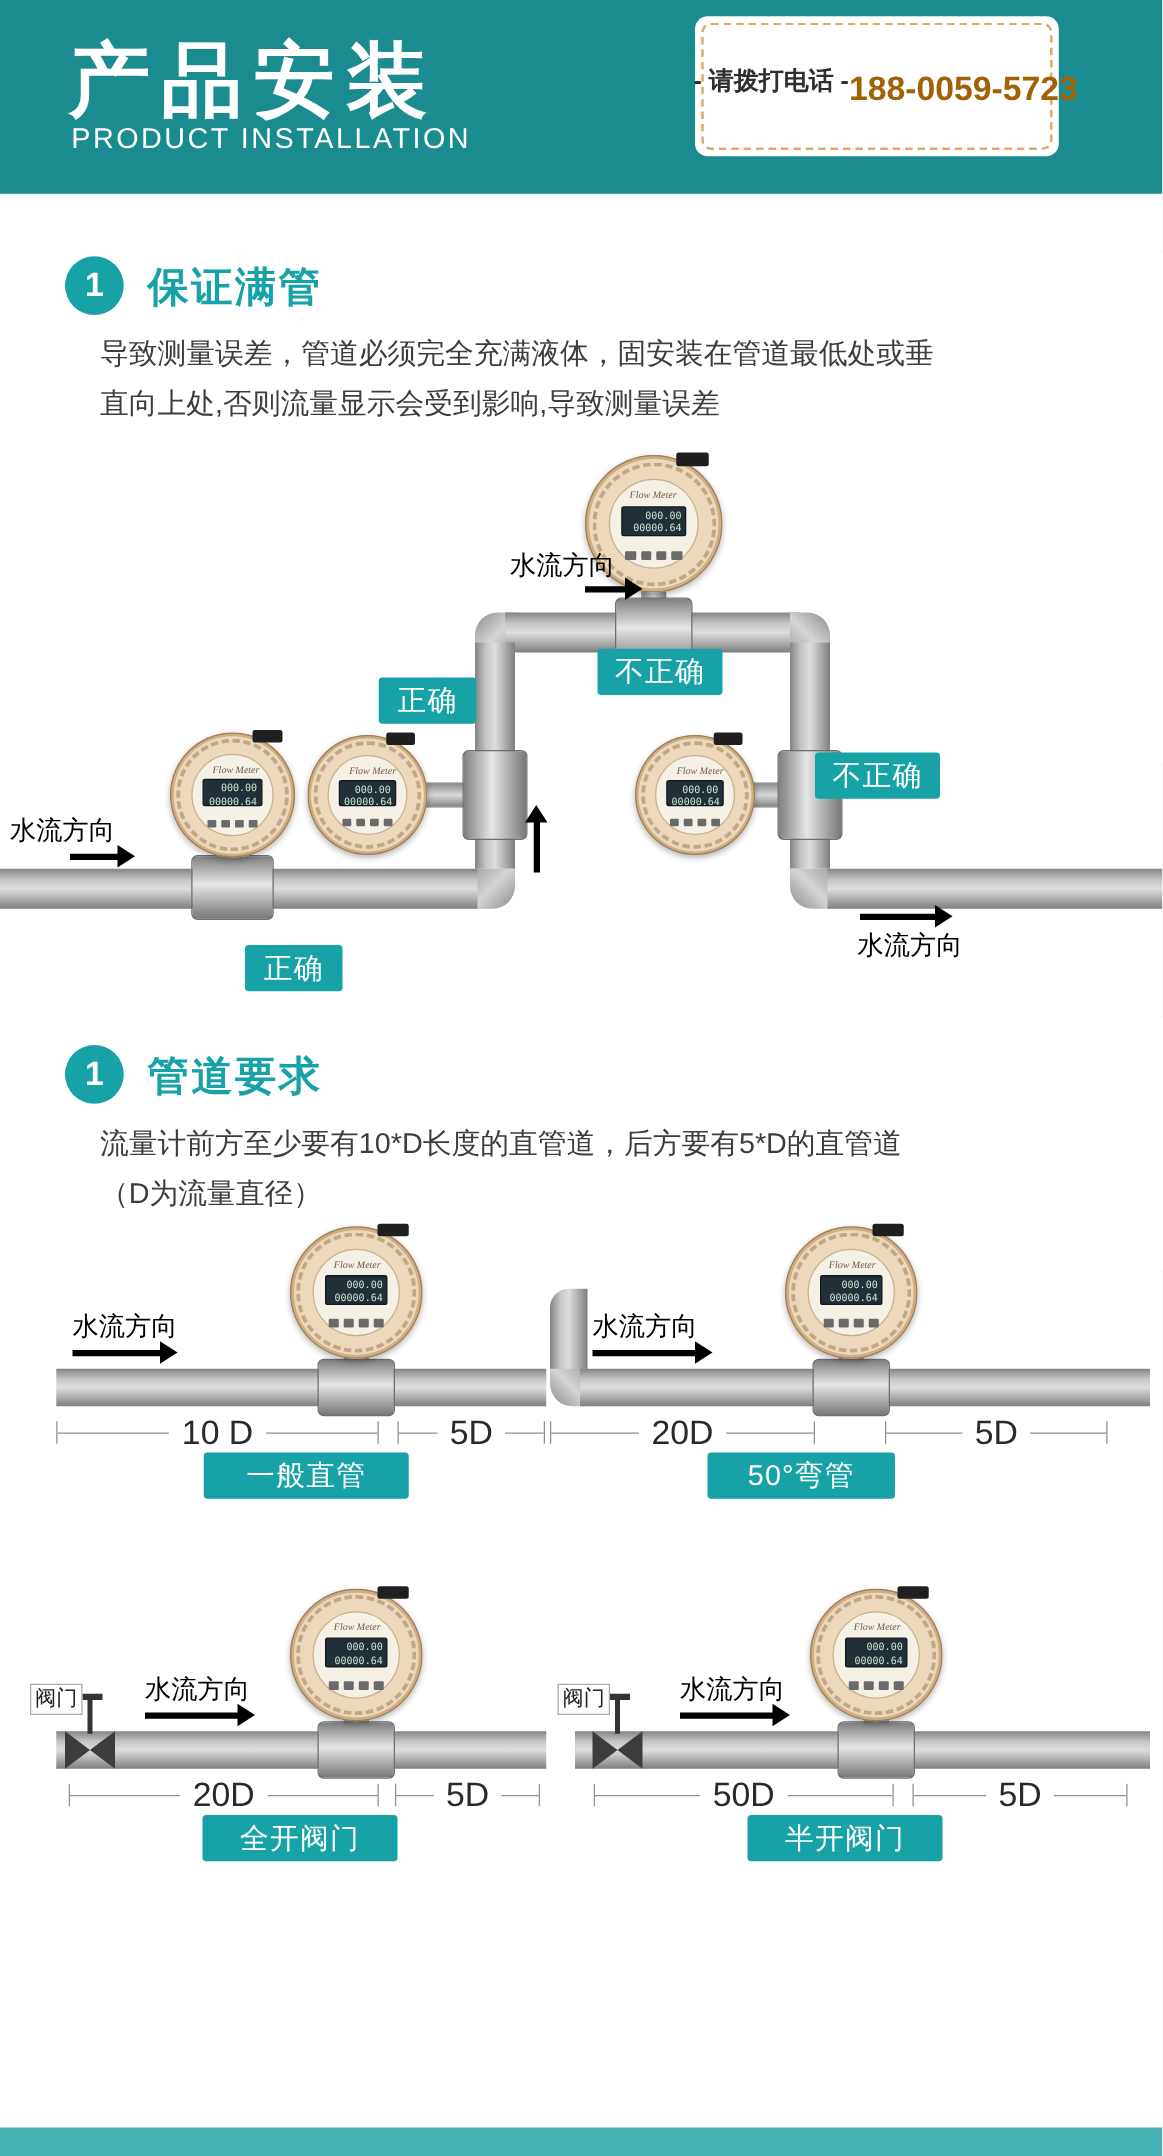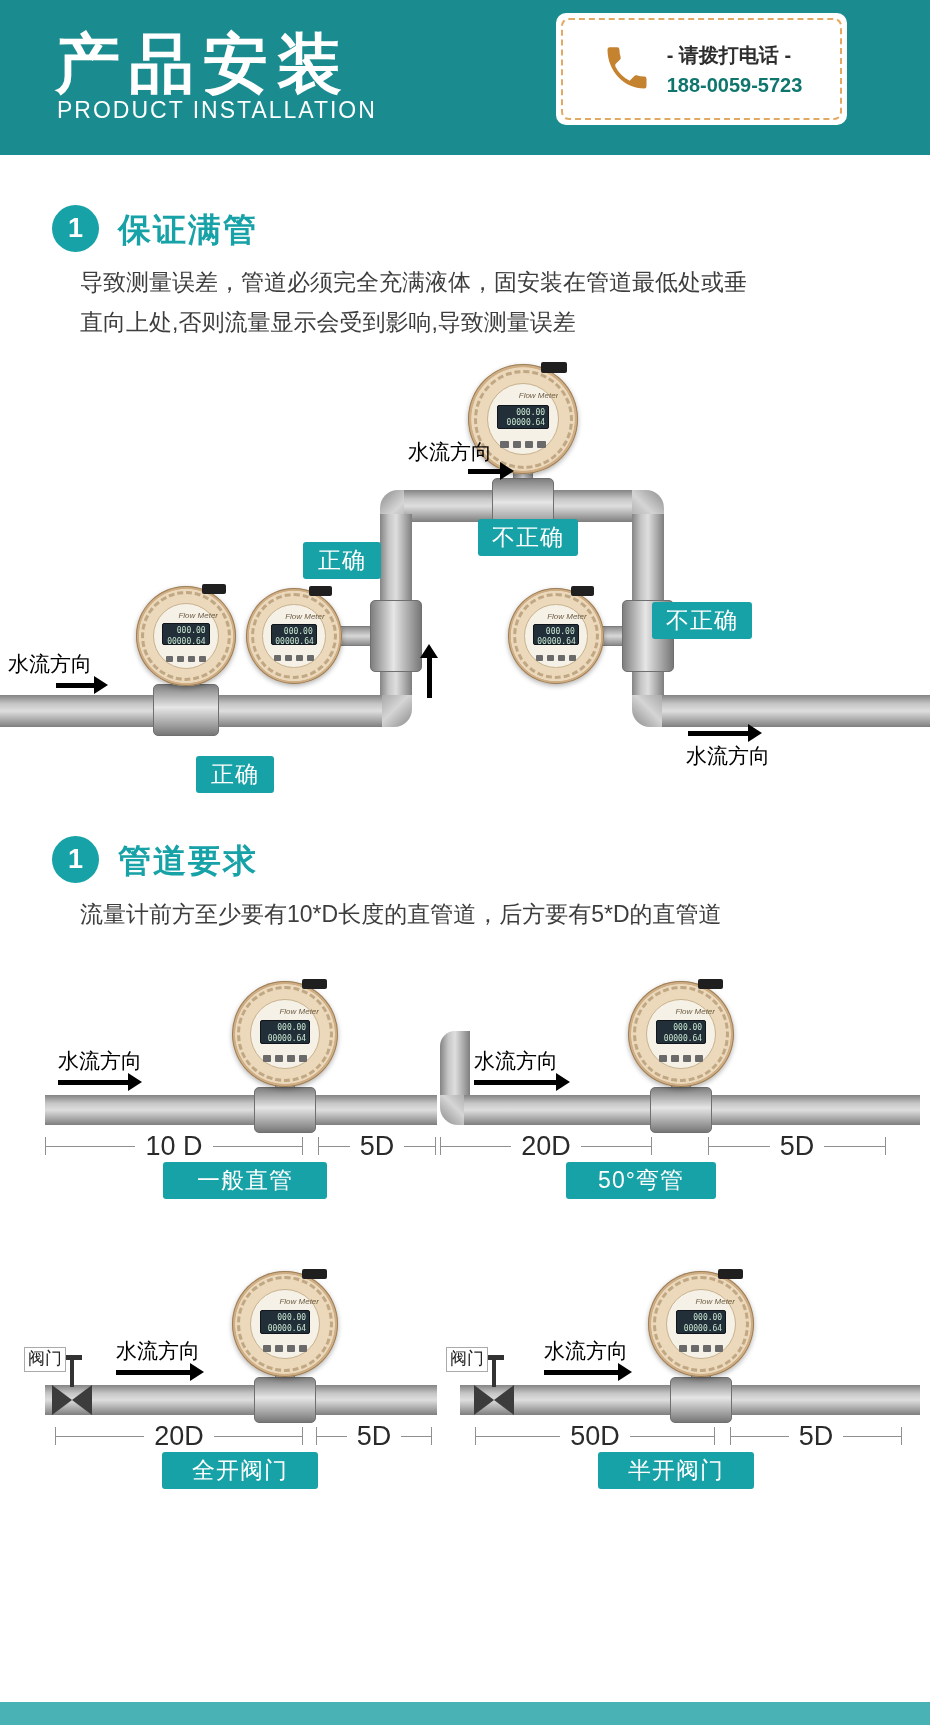--- a/index.html
+++ b/index.html
@@ -6,23 +6,23 @@
   body { background:#e9e9e9; font-family:"Liberation Sans","DejaVu Sans",sans-serif; }
   #page { position:relative; width:930px; height:1725px; background:#fff; overflow:hidden; margin:0 auto; }
 
   
   .header { position:absolute; left:0; top:0; width:930px; height:155px; background:#1a8b8e; }
   .header-title { position:absolute; left:55px; top:20px; font-size:65px; font-weight:bold; color:#ffffff; letter-spacing:9px; white-space:nowrap; }
   .header-sub { position:absolute; left:57px; top:97px; font-size:23px; color:#fff; letter-spacing:2px; white-space:nowrap; }
   .phone-card { position:absolute; left:556px; top:13px; width:291px; height:112px; background:#fff; border-radius:10px; }
   .phone-card .dash { position:absolute; inset:5px; border:2px dashed #e2a964; border-radius:8px; }
   .phone-inner { position:relative; height:100%; display:flex; align-items:center; justify-content:center; gap:14px; }
-  .phone-texts { display:flex; flex-direction:column; }
+  .phone-texts { display:flex; flex-direction:row; }
   .phone-cta { font-size:20px; font-weight:bold; color:#2e2e2e; white-space:nowrap; }
-  .phone-number { font-size:20px; font-weight:bold; color:#0f766e; margin-top:5px; white-space:nowrap; }
+  .phone-number { font-size:27px; font-weight:bold; color:#a16207; margin-top:5px; white-space:nowrap; }
 
   
   .sec-num { position:absolute; width:47px; height:47px; border-radius:50%; background:#17a2a7; color:#fff; font-size:27px; font-weight:bold; display:flex; align-items:center; justify-content:center; z-index:2; }
   .sec-title { position:absolute; font-size:33px; font-weight:bold; color:#17a2a7; letter-spacing:2px; white-space:nowrap; }
   .sec-body { position:absolute; font-size:23px; color:#3d3d3d; line-height:1.75; width:810px; }
 
   
   .pipe-h { position:absolute; background:linear-gradient(to bottom,#848484,#c6c6c6 28%,#dedede 50%,#b1b1b1 74%,#7e7e7e); z-index:1; }
   .pipe-v { position:absolute; background:linear-gradient(to right,#848484,#c6c6c6 28%,#dedede 50%,#b1b1b1 74%,#7e7e7e); z-index:1; }
   .corner { position:absolute; width:32px; height:32px; z-index:1; }
@@ -31,21 +31,21 @@
   .c-bl { border-bottom-left-radius:18px;  background:linear-gradient(45deg,#8a8a8a,#d5d5d5 55%,#a5a5a5); }
   .c-br { border-bottom-right-radius:18px; background:linear-gradient(315deg,#8a8a8a,#d5d5d5 55%,#a5a5a5); }
 
   
   .meter { position:absolute; z-index:4; }
   .meter .ring { position:absolute; inset:0; border-radius:50%;
     background:radial-gradient(circle,#fbf3e4 0 40%,#ecd9bb 41% 66%,#cfae85 67% 85%,#b3905f 86% 100%);
     box-shadow:0 2px 5px rgba(0,0,0,.3), inset 0 0 0 1px #9c7f58; }
   .meter .ring::after { content:""; position:absolute; inset:5%; border-radius:50%; border:3px dashed rgba(150,120,80,.5); }
   .meter .face { position:absolute; inset:17%; border-radius:50%; background:#f6f1e7; border:1px solid #c8b28d; }
-  .meter .brand { position:absolute; top:11%; left:16px; right:0; text-align:right; font-size:8px; color:#6d5c42; font-style:italic; white-space:nowrap; overflow:hidden; }
+  .meter .brand { position:absolute; top:11%; left:16px; right:0; text-align:left; font-size:8px; color:#6d5c42; font-style:italic; white-space:nowrap; overflow:hidden;font-family:Liberation Serif, serif; }
   .meter .lcd { position:absolute; left:13%; right:13%; top:30%; height:34%; background:#222e38; border:1px solid #10161b; border-radius:2px;
     color:#c8e6cf; font-family:"DejaVu Sans Mono",monospace; font-size:8px; line-height:1.3; text-align:right; padding:2px 3px; overflow:hidden; }
   .meter .btns { position:absolute; left:18%; right:18%; bottom:9%; height:10%; display:flex; justify-content:space-between; }
   .meter .btns i { width:18%; background:#6a6a6a; border-radius:1px; }
   .meter .jbox { position:absolute; top:-2%; right:10%; width:24%; height:10%; background:#1f1f1f; border-radius:2px; }
 
   .stem-v { position:absolute; background:linear-gradient(to right,#8e8e8e,#d8d8d8 50%,#8a8a8a); border:1px solid #7d7d7d; z-index:3; }
   .stem-h { position:absolute; background:linear-gradient(to bottom,#8e8e8e,#d8d8d8 50%,#8a8a8a); border:1px solid #7d7d7d; z-index:3; }
   .collar-h { position:absolute; background:linear-gradient(to bottom,#7f7f7f,#e6e6e6 45%,#777); border:1px solid #6f6f6f; border-radius:5px; z-index:3; }
   .collar-v { position:absolute; background:linear-gradient(to right,#7f7f7f,#e6e6e6 45%,#777); border:1px solid #6f6f6f; border-radius:5px; z-index:3; }
@@ -218,20 +218,21 @@
     <div class="badge" style="left:478px;top:169px;width:100px;height:37px">不正确</div>
     <div class="badge" style="left:303px;top:192px;width:78px;height:37px">正确</div>
     <div class="badge" style="left:652px;top:252px;width:100px;height:37px">不正确</div>
     <div class="badge" style="left:196px;top:406px;width:78px;height:37px">正确</div>
   </div>
 
   <div class="sec-num" style="left:52px;top:836px">1</div>
   <div class="sec-title" style="left:118px;top:839px">管道要求</div>
   <div class="sec-body" style="left:80px;top:894px">
     <div>流量计前方至少要有10*D长度的直管道，后方要有5*D的直管道</div>
+    <div>（D为流量直径）</div>
   </div>
 
   <div class="diagram" style="left:20px;top:973px;width:420px;height:237px">
     <div class="pipe-h" style="left:25px;top:122px;width:392px;height:30px"></div>
     <div class="stem-v" style="left:255px;top:108px;width:20px;height:18px"></div>
     <div class="collar-h" style="left:234px;top:114px;width:62px;height:46px"></div>
     <div class="meter" style="left:212px;top:8px;width:106px;height:106px">
       <div class="ring"></div>
       <div class="face">
         <div class="brand">Flow Meter</div>

